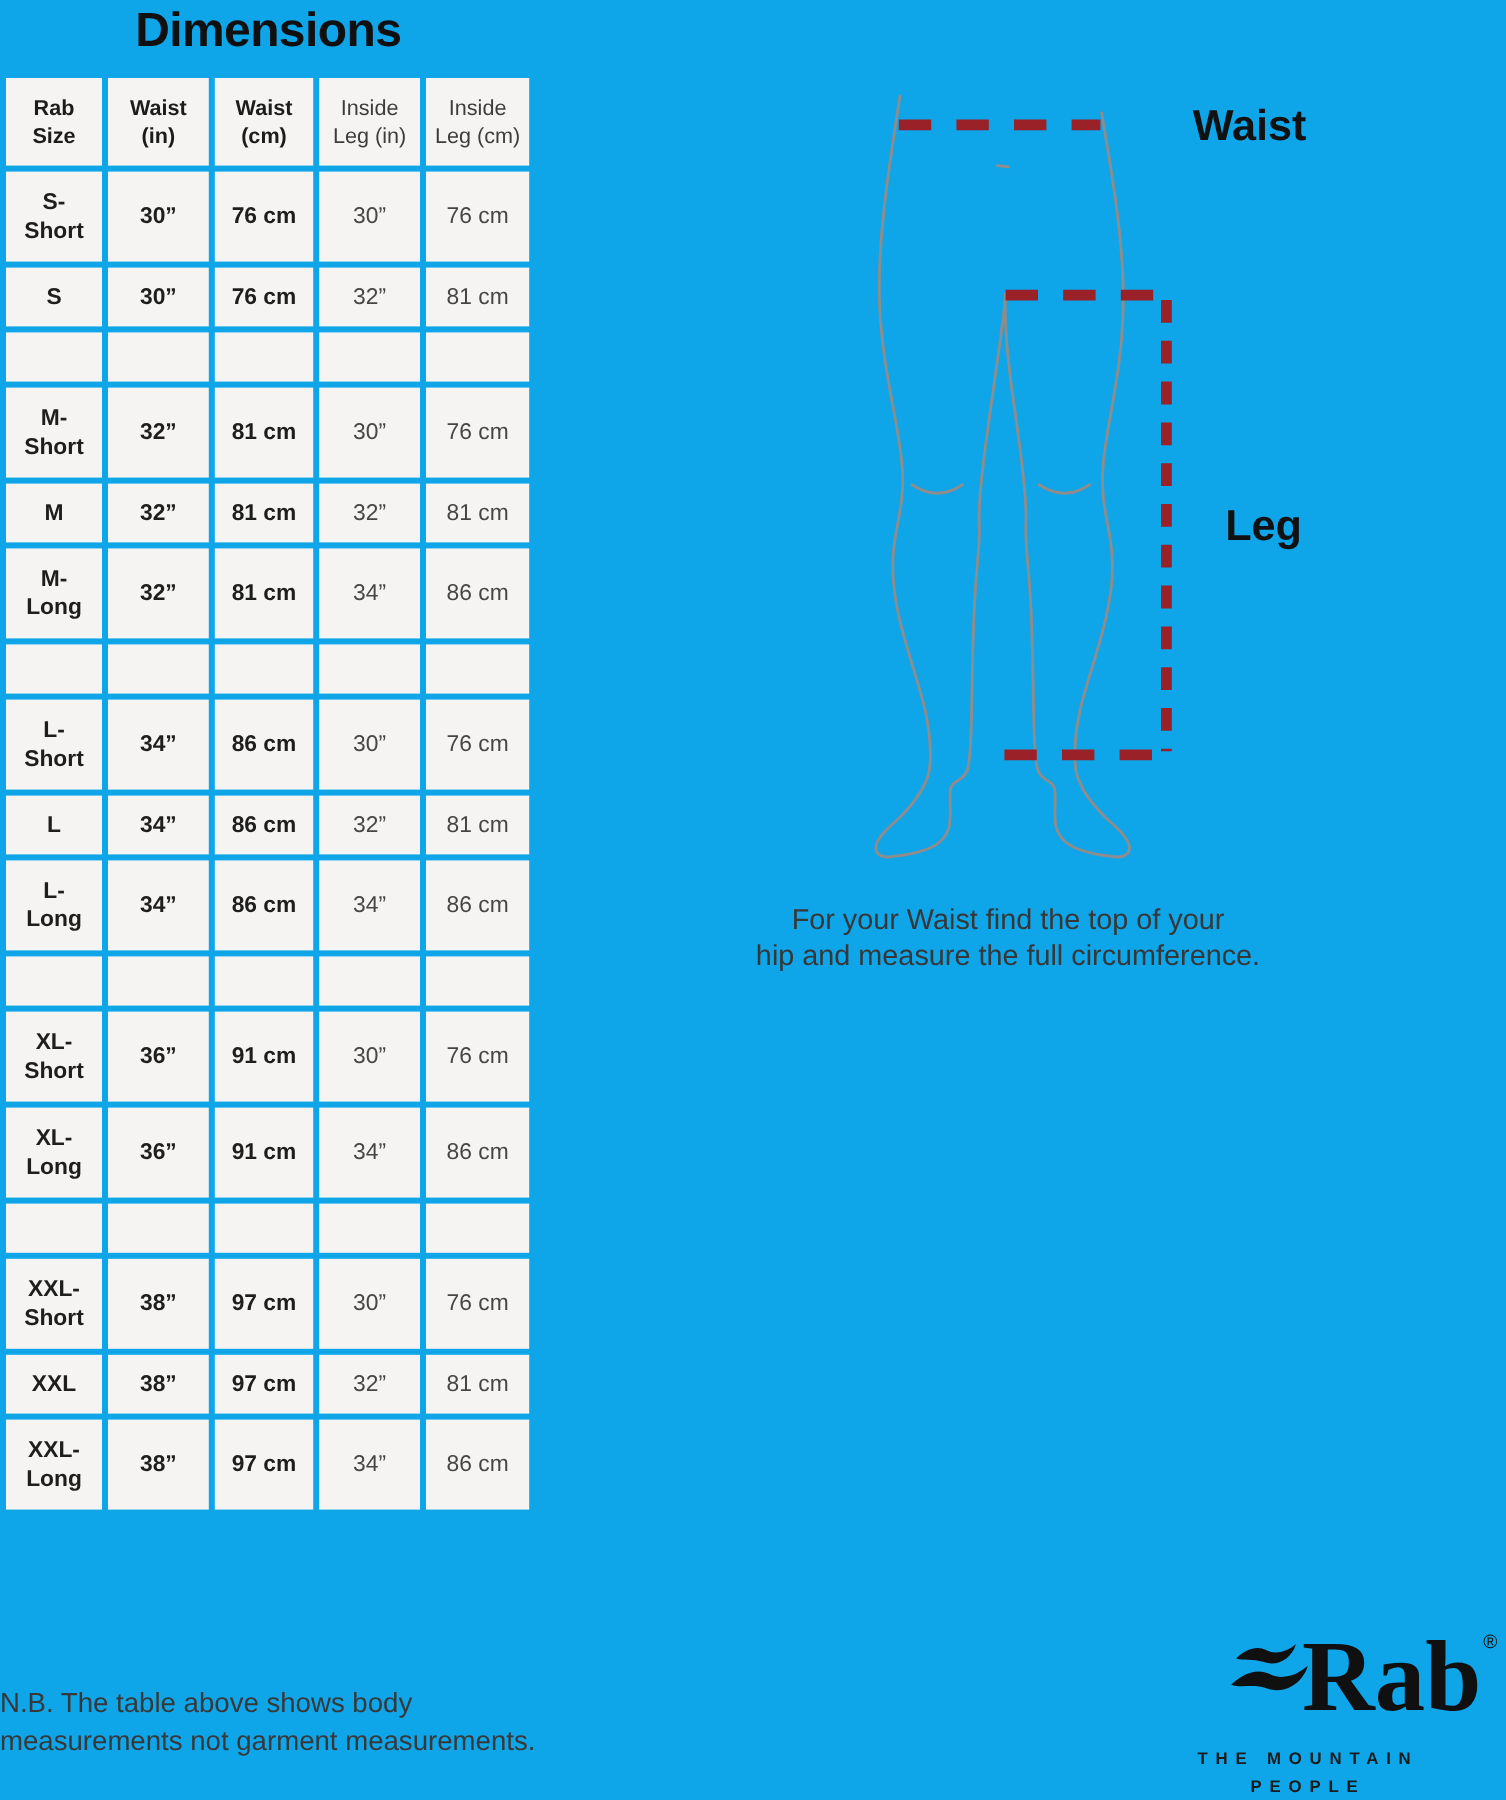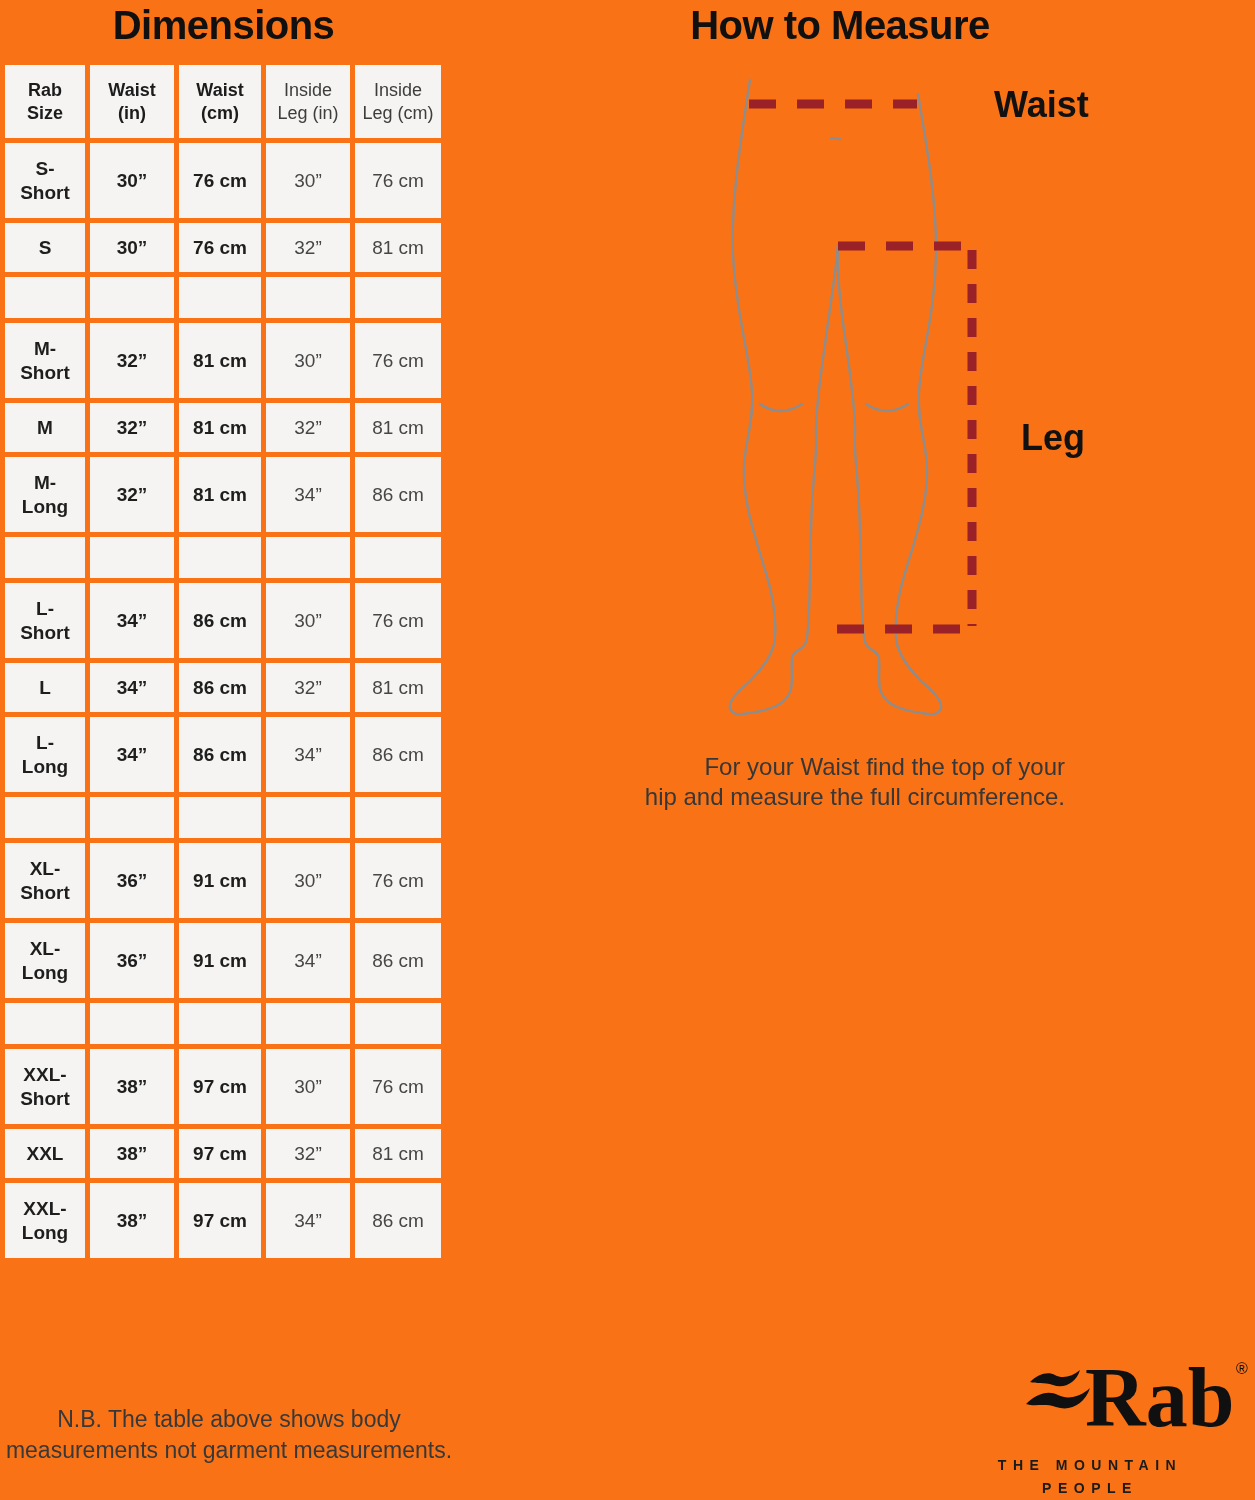--- a/index.html
+++ b/index.html
@@ -1,17 +1,17 @@
 <!DOCTYPE html>
 <html><head>
 <meta charset="utf-8">
 <style>
   html,body{margin:0;padding:0;background:#ffffff;}
   #stage{
-    position:relative;width:1255px;height:1500px;background:#f97316;overflow:hidden;
+    position:relative;width:1255px;height:1500px;background:#0ea5e9;overflow:hidden;
     font-family:"Liberation Sans",sans-serif;color:#1a1a1a;
   }
   .abs{position:absolute;}
   
   .section-title{
     font-size:40px;font-weight:700;color:#101010;text-align:center;line-height:46px;
     letter-spacing:-0.5px;
   }
   #dim-title{left:0;top:2px;width:447px;}
   #size-table{
@@ -23,31 +23,31 @@
     white-space:pre-line;padding:0;line-height:1.25;
   }
   #size-table th{height:73px;font-size:18px;font-weight:400;color:#3d3d3d;}
   #size-table th.bold{font-weight:700;color:#1c1c1c;}
   tr.tall td{height:75px;}
   tr.short td{height:49px;}
   tr.gap td{height:41px;}
   td.c0,td.c1,td.c2{font-weight:700;color:#1e1e1e;font-size:19px;}
   td.c3,td.c4{font-weight:400;color:#464646;font-size:19px;}
   #table-note{
-    left:0;top:1404px;width:458px;text-align:center;font-size:23px;line-height:31px;
+    left:0;top:1404px;width:458px;font-size:23px;line-height:31px;
     color:#383838;white-space:pre-line;
   }
   
   #measure-title{left:625px;top:2px;width:430px;}
   #legs-svg{left:660px;top:58px;}
   .measure-label{font-size:36px;font-weight:700;color:#111;line-height:40px;}
   #waist-label{left:994px;top:85px;}
   #leg-label{left:1021px;top:418px;}
   .instruction{
-    left:615px;width:450px;text-align:right;font-size:24px;line-height:30px;
+    left:615px;width:450px;text-align:center;font-size:24px;line-height:30px;
     color:#373737;white-space:pre-line;
   }
   #instruction-waist{top:752px;}
   #instruction-hip{top:844px;}
   
   #rab-icon{left:1024px;top:1366px;}
   #rab-wordmark{
     left:1085px;top:1356px;font-family:"Liberation Serif",serif;font-weight:700;
     font-size:84px;line-height:84px;color:#101010;
   }
@@ -216,21 +216,20 @@
           <td class="c2">97 cm</td>
           <td class="c3">34”</td>
           <td class="c4">86 cm</td>
         </tr>
       </tbody>
   </table>
 
   <div class="abs" id="table-note">N.B. The table above shows body
 measurements not garment measurements.</div>
 
-  <div class="abs section-title" id="measure-title">How to Measure</div>
 
   <svg class="abs" id="legs-svg" width="480" height="690" viewBox="660 58 480 690">
     <g fill="none" stroke="#8d8d8d" stroke-width="2.4" stroke-linecap="round">
       <path d="M 750 80
         C 739 150 731 205 733 255 C 736 315 750 355 752 392
         C 754 425 744 442 744 470 C 743 512 764 560 771 592
         C 776 615 777 640 772 650 C 768 661 760 671 750 681
         C 740 690 731 698 730 705 C 729 712 735 715 742 714
         C 750 713 760 712 768 709 C 779 706 788 700 791 689
         C 793 679 791 668 792 658 C 794 649 802 652 806 642

